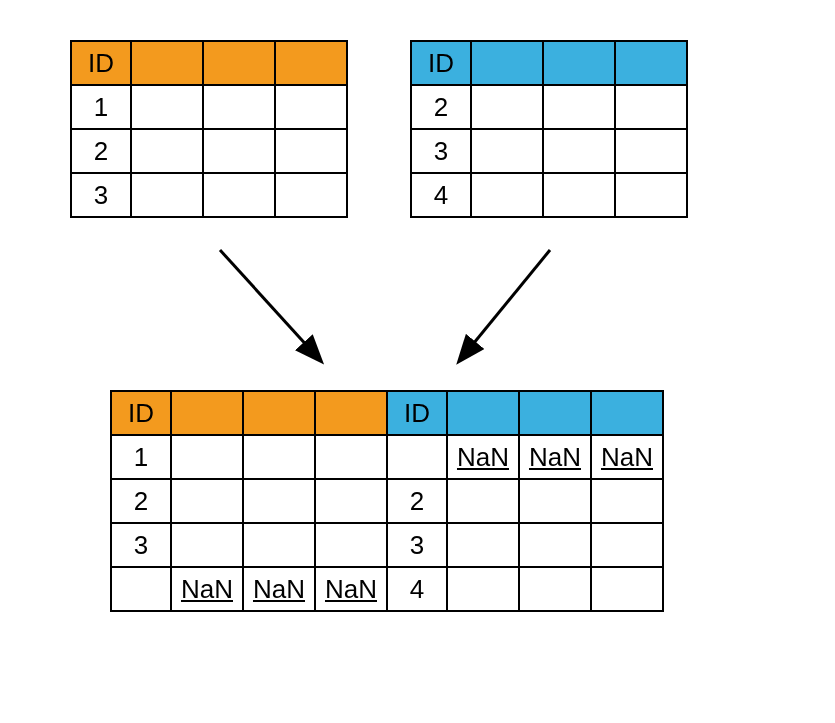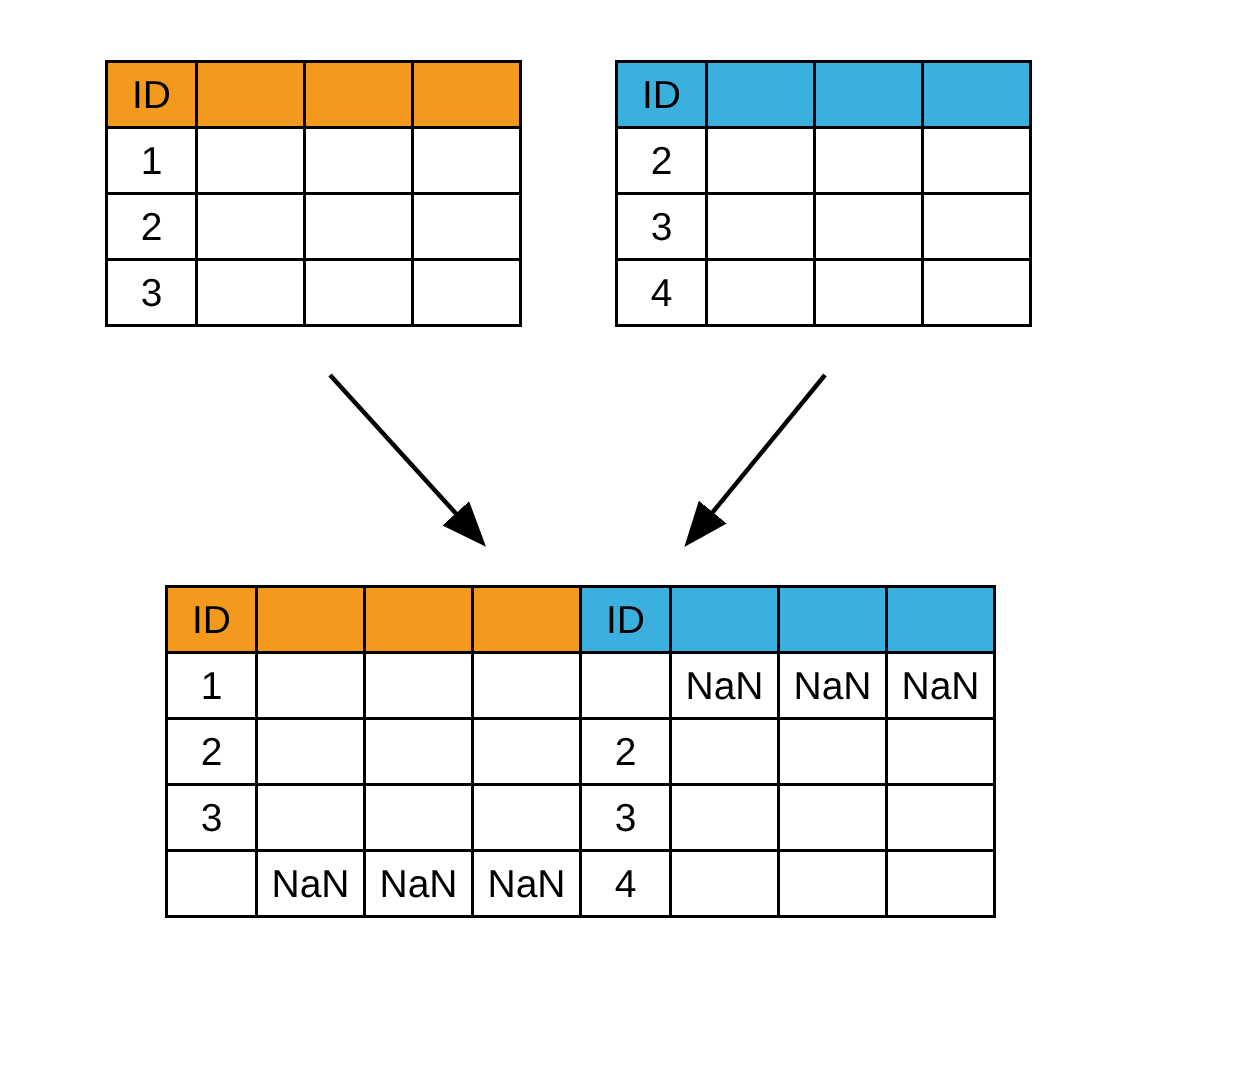--- a/index.html
+++ b/index.html
@@ -35,20 +35,21 @@
       background: #f39a1e;
     }
     .table td.header.blue {
       background: #3bb0df;
     }
     .table td.id-col {
       width: 58px;
     }
     .nan {
       font-size: 22px;
+      text-decoration: underline;
     }
     svg.arrows {
       position: absolute;
       top: 0;
       left: 0;
       pointer-events: none;
     }
   </style>
 </head>
 <body>

